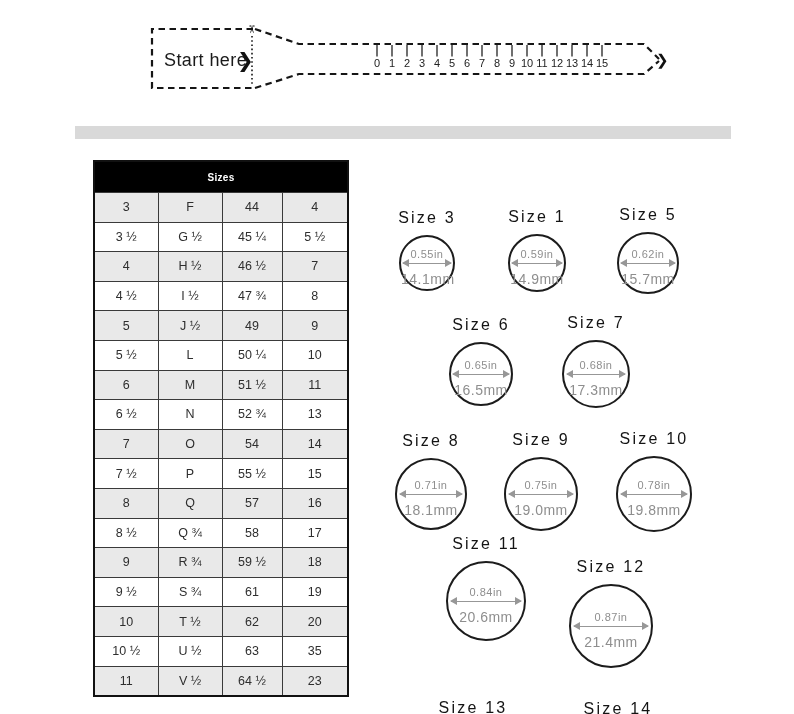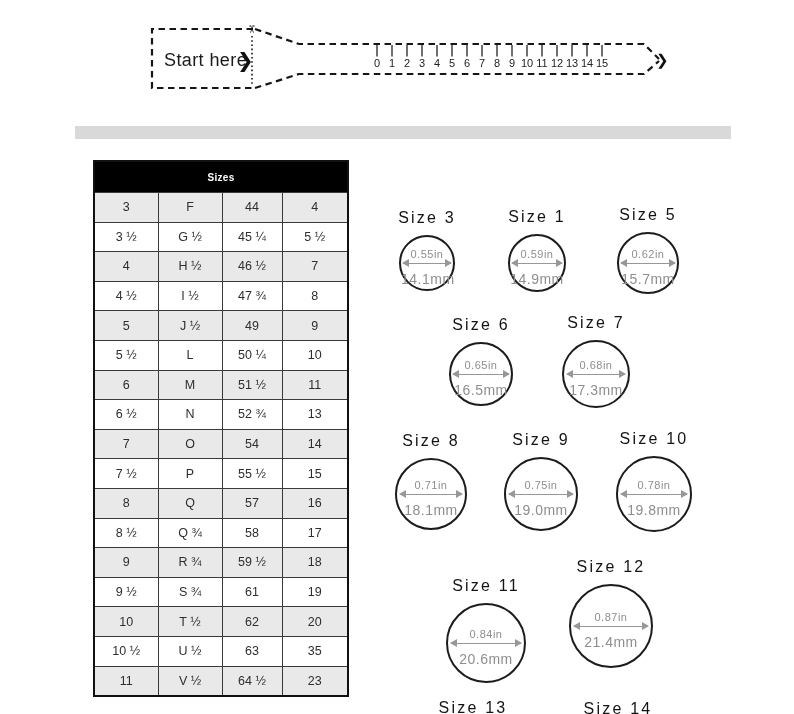--- a/index.html
+++ b/index.html
@@ -284,21 +284,21 @@
 
   <div class="ring" style="left:616px;top:386px;width:76px;">
     <div class="ring-title">Size 10</div>
     <div class="ring-circle" style="width:76px;height:76px;">
       <span class="dim"></span>
       <span class="val-in">0.78in</span>
       <span class="val-mm">19.8mm</span>
     </div>
   </div>
 
-  <div class="ring" style="left:446px;top:533px;width:80px;align-items:center;">
+  <div class="ring" style="left:446px;top:491px;width:80px;align-items:center;">
     <div class="ring-title">Size 11</div>
     <div class="ring-circle" style="width:80px;height:80px;">
       <span class="dim"></span>
       <span class="val-in">0.84in</span>
       <span class="val-mm">20.6mm</span>
     </div>
   </div>
 
   <div class="ring" style="left:569px;top:514px;width:84px;">
     <div class="ring-title">Size 12</div>

